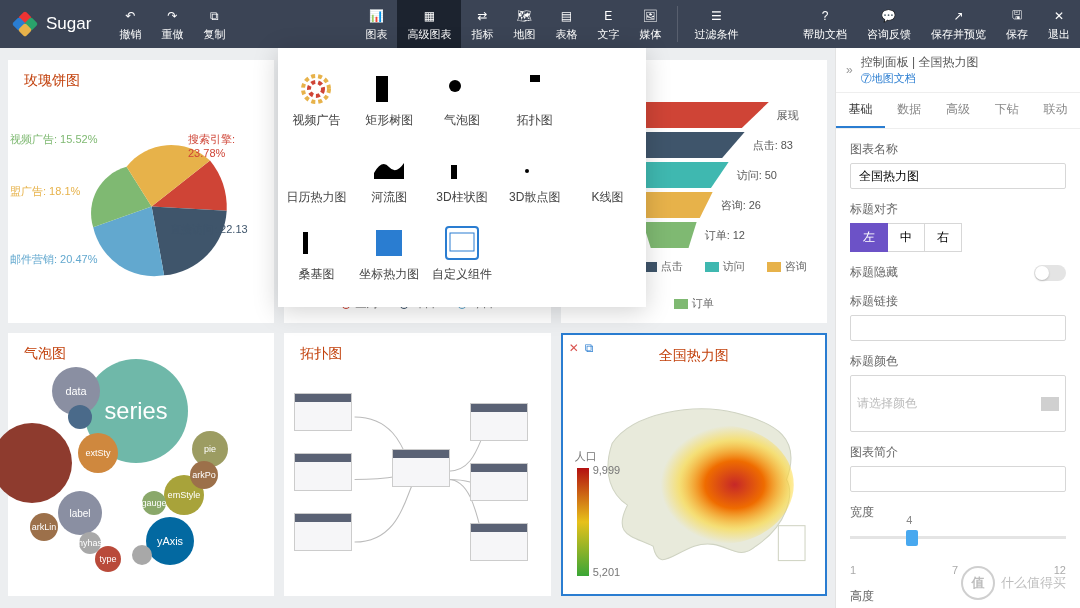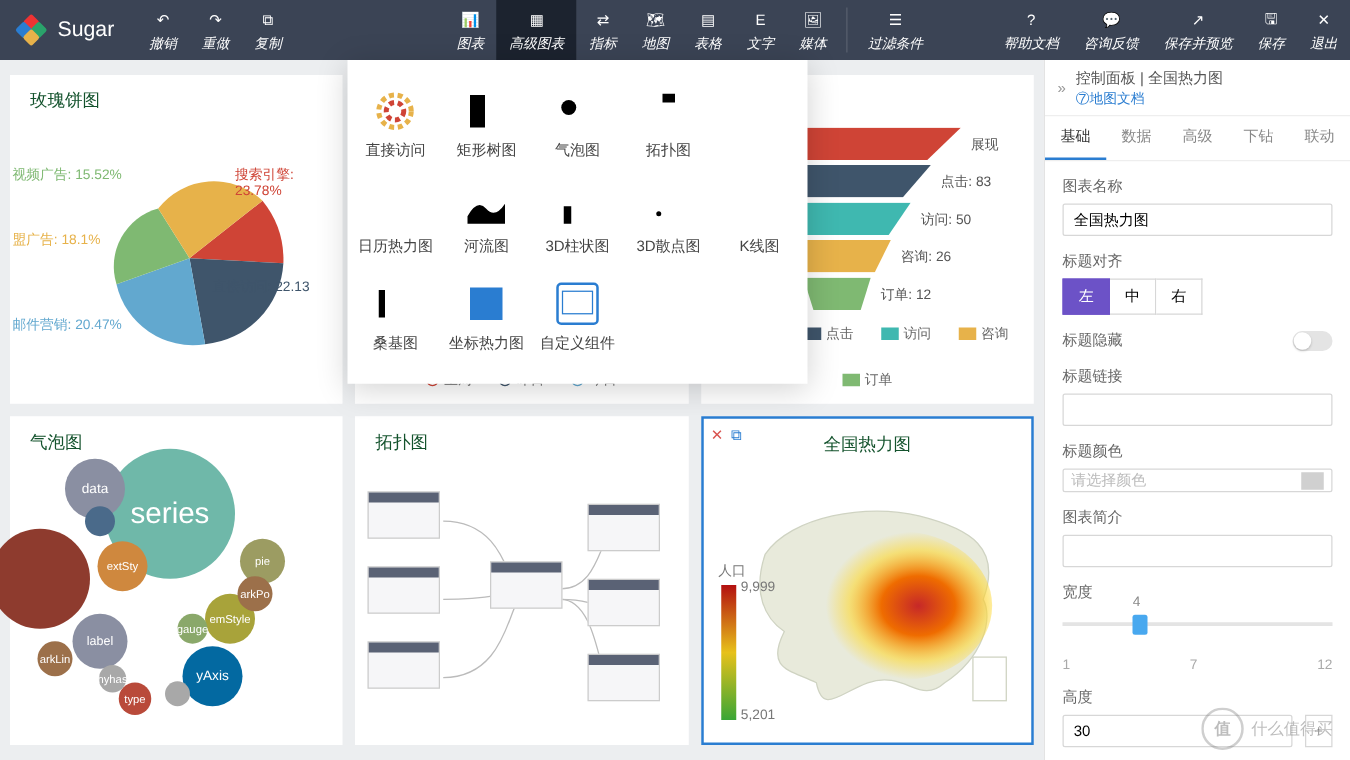--- a/index.html
+++ b/index.html
@@ -5,37 +5,37 @@
 * { margin: 0; padding: 0; box-sizing: border-box; font-family: -apple-system, "Helvetica Neue", Arial, sans-serif; }
 body { width: 1080px; height: 608px; overflow: hidden; background: #eceef0; }
 
 
 .topbar { height: 48px; background: #3b4455; color: #fff; display: flex; align-items: stretch; font-size: 12px; }
 .brand { display: flex; align-items: center; gap: 10px; padding: 0 18px 0 14px; font-size: 17px; }
 .logo { width: 22px; height: 22px; position: relative; }
 .logo span { position: absolute; width: 10px; height: 10px; border-radius: 2px; transform: rotate(45deg); }
 .tb-item { display: flex; flex-direction: column; align-items: center; justify-content: center; padding: 4px 10px 3px; cursor: pointer; }
 .tb-icon { width: 18px; height: 18px; display: flex; align-items: center; justify-content: center; }
-.tb-label { font-size: 11px; margin-top: 2px; font-style: italic; }
+.tb-label { font-size: 11px; margin-top: 2px; }
 .tb-item.active { background: #1c232f; }
 .tb-sep { width: 1px; background: rgba(255,255,255,0.15); margin: 6px 6px; }
 
 
 .dropdown { position: absolute; top: 48px; left: 278px; width: 368px; background: #fff; box-shadow: 0 4px 24px rgba(0,0,0,0.18); z-index: 50; padding: 14px 2px; }
 .dd-grid { display: grid; grid-template-columns: repeat(5,1fr); }
 .dd-cell { display: flex; flex-direction: column; align-items: center; justify-content: center; padding: 10px 4px; cursor: pointer; }
 .dd-cell.boxed .dd-icon { border: 2px solid #2a7dd1; border-radius: 4px; }
 .dd-icon { width: 34px; height: 34px; display: flex; align-items: center; justify-content: center; }
 .dd-label { font-size: 12px; color: #444; margin-top: 6px; }
 
 
 .canvas { position: absolute; top: 48px; left: 0; right: 245px; bottom: 0; padding: 12px 8px; overflow: hidden; }
 .grid2 { display: grid; grid-template-columns: 1fr 1fr 1fr; grid-template-rows: 1fr 1fr; gap: 10px; height: 100%; }
 .card { background: #fff; position: relative; font-size: 11px; color: #666; }
-.card-title { font-size: 14px; color: #14532d; padding: 12px 16px 8px; }
+.card-title { font-size: 14px; color: #c2410c; padding: 12px 16px 8px; }
 .card-body { position: absolute; top: 38px; left: 8px; right: 8px; bottom: 8px; }
 
 
 .card.sel { border: 2px solid #2a7dd1; }
 .card.sel .sel-icons { position: absolute; top: 6px; left: 6px; display: flex; gap: 6px; color: #2a7dd1; font-size: 12px; z-index: 3; }
 
 
 .pielabel { position: absolute; font-size: 11px; }
 
 
@@ -72,21 +72,21 @@
 .segment button { border: 1px solid #d7d7d7; background: #fff; padding: 5px 12px; font-size: 12px; cursor: pointer; }
 .segment button.sel { background: #6c52c7; color: #fff; border-color: #6c52c7; }
 .segment button:not(:first-child) { border-left: none; }
 .switch { width: 32px; height: 16px; background: #e4e4e4; border-radius: 8px; position: relative; }
 .switch::after { content: ""; position: absolute; width: 14px; height: 14px; background: #fff; border-radius: 50%; top: 1px; left: 1px; box-shadow: 0 1px 2px rgba(0,0,0,0.2); }
 .slider { height: 22px; position: relative; }
 .slider-track { position: absolute; top: 10px; left: 0; right: 0; height: 3px; background: #e4e4e4; }
 .slider-thumb { position: absolute; top: 4px; width: 12px; height: 16px; background: #48a8ef; border-radius: 2px; }
 .slider-val { position: absolute; top: -12px; font-size: 11px; color: #888; }
 .slider-ticks { display: flex; justify-content: space-between; font-size: 11px; color: #aaa; margin-top: 16px; }
-.color-in { display: flex; align-items: center; border: 1px solid #d7d7d7; border-radius: 2px; padding: 0 6px; }
+.color-in { display: flex; align-items: center; border: 1px solid #d7d7d7; border-radius: 2px; padding: 19px 6px; }
 .color-in span { flex: 1; color: #bbb; }
 .color-sq { width: 18px; height: 14px; background: #d0d0d0; }
 
 
 .wm { position: absolute; right: 14px; bottom: 8px; z-index: 80; opacity: 0.35; display: flex; align-items: center; color: #444; font-size: 13px; }
 .wm .c { width: 34px; height: 34px; border: 2px solid #777; border-radius: 50%; display: flex; align-items: center; justify-content: center; font-weight: bold; margin-right: 6px; }
 </style>
 </head>
 <body>
 
@@ -178,21 +178,21 @@
 <div class="dropdown">
   <div id="dd-rows">
       <div class="dd-grid">
         <div class="dd-cell">
           <div class="dd-icon">
             <svg width="34" height="34">
               <circle cx="17" cy="17" r="13" fill="none" stroke="#e7b24a" stroke-width="4" stroke-dasharray="4 3"></circle>
               <circle cx="17" cy="17" r="7" fill="none" stroke="#cf4436" stroke-width="4" stroke-dasharray="4 3"></circle>
             </svg>
           </div>
-          <div class="dd-label">直接访问</div>
+          <div class="dd-label">视频广告</div>
         </div>
         <div class="dd-cell">
           <div class="dd-icon">
             <svg width="34" height="34">
               <rect x="4" y="4" width="12" height="26" fill="#cf4436/">
                 <rect x="18" y="4" width="12" height="12" fill="#e7b24a/">
                   <rect x="18" y="18" width="12" height="12" fill="#2aa36b/"></rect>
                 </rect>
               </rect>
             </svg>

